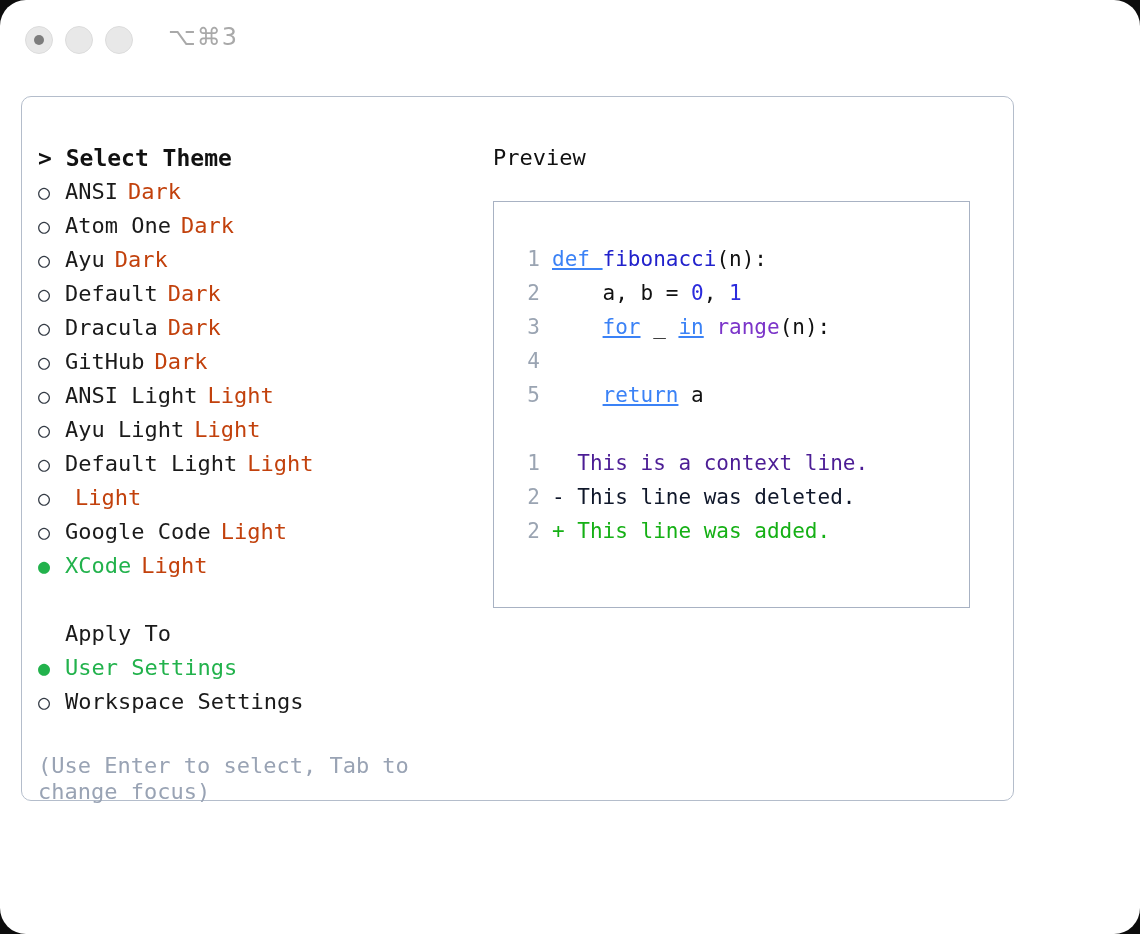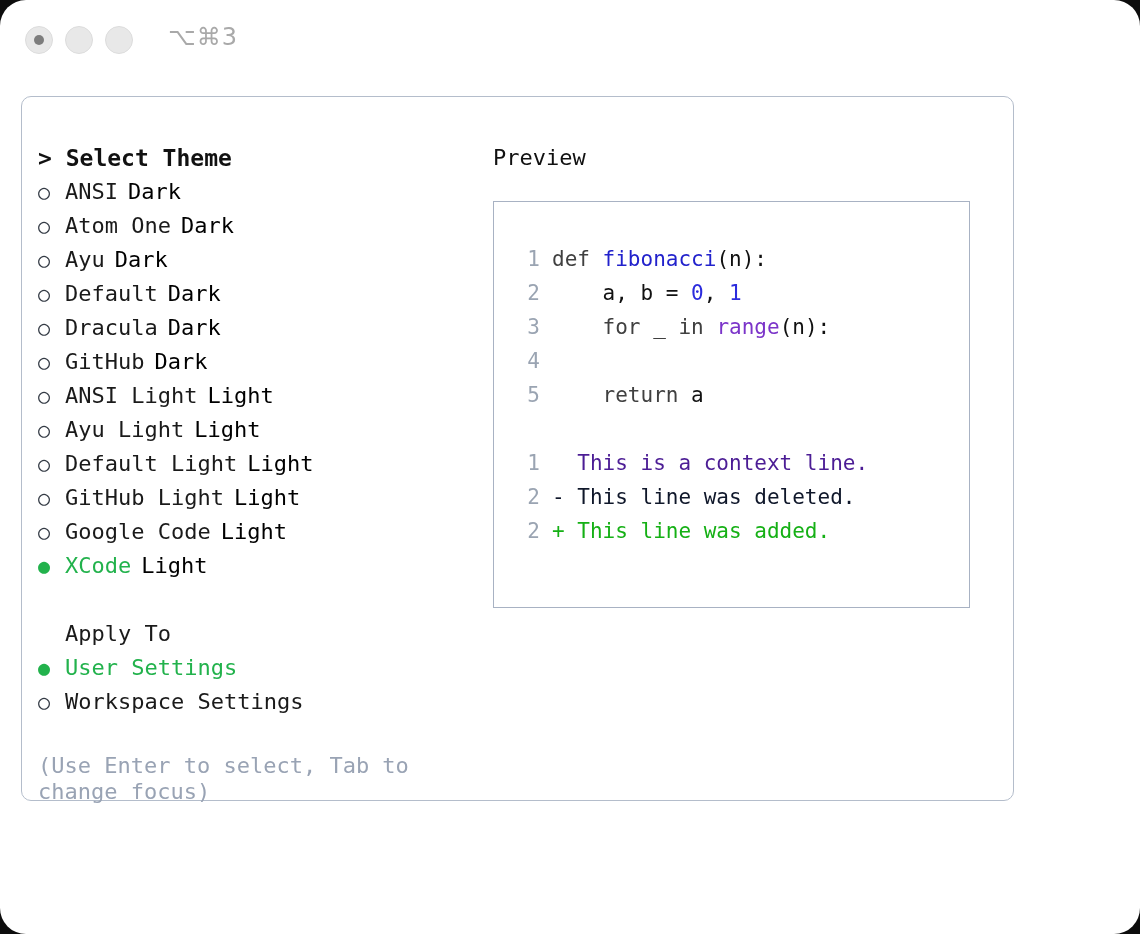--- a/index.html
+++ b/index.html
@@ -98,21 +98,21 @@
     display: inline-block;
     width: 27px;
     flex: 0 0 27px;
     color: #333a44;
     font-size: 20px;
   }
   .marker.sel { color: #22b24c; }
   .label { color: #1a1a1a; }
   .label.sel { color: #22b24c; }
   .tag {
-    color: #000000;
+    color: #c2410c;
     margin-left: 10px;
   }
   #apply-heading {
     font-size: 22px;
     color: #1a1a1a;
     line-height: 34px;
     padding-left: 27px;
     margin-top: 34px;
     white-space: pre;
   }
@@ -159,21 +159,21 @@
     display: inline-block;
     width: 30px;
     flex: 0 0 30px;
     text-align: right;
     color: #9aa4b2;
     margin-right: 12px;
   }
   .ctext { white-space: pre; }
   .blankline { height: 34px; }
 
-  .k  { color: #404040; }   
+  .k  { color: #3b82f6; text-decoration: underline; }   
   .fn { color: #2222cc; }   
   .num{ color: #2b2bdd; }   
   .bi { color: #7b34c9; }   
   .pl { color: #111111; }   
   .ctx{ color: #4c1d95; text-align: right; }   
   .del{ color: #0f172a; }   
   .add{ color: #15b015; }   
 </style>
 </head>
 <body>
@@ -196,21 +196,21 @@
       <div id="theme-list">
           <div class="row"><span class="marker">○</span><span class="label">ANSI</span><span class="tag">Dark</span></div>
           <div class="row"><span class="marker">○</span><span class="label">Atom One</span><span class="tag">Dark</span></div>
           <div class="row"><span class="marker">○</span><span class="label">Ayu</span><span class="tag">Dark</span></div>
           <div class="row"><span class="marker">○</span><span class="label">Default</span><span class="tag">Dark</span></div>
           <div class="row"><span class="marker">○</span><span class="label">Dracula</span><span class="tag">Dark</span></div>
           <div class="row"><span class="marker">○</span><span class="label">GitHub</span><span class="tag">Dark</span></div>
           <div class="row"><span class="marker">○</span><span class="label">ANSI Light</span><span class="tag">Light</span></div>
           <div class="row"><span class="marker">○</span><span class="label">Ayu Light</span><span class="tag">Light</span></div>
           <div class="row"><span class="marker">○</span><span class="label">Default Light</span><span class="tag">Light</span></div>
-          <div class="row"><span class="marker">○</span><span class="label">GitHub Light</span><span class="tag">Light</span></div>
+          <div class="row"><span class="marker">○</span><span class="tag">Light</span></div>
           <div class="row"><span class="marker">○</span><span class="label">Google Code</span><span class="tag">Light</span></div>
           <div class="row"><span class="marker sel">●</span><span class="label sel">XCode</span><span class="tag">Light</span></div>
         </div>
 
       <div id="apply-heading">Apply To</div>
       <div id="apply-list">
           <div class="row"><span class="marker sel">●</span><span class="label sel">User Settings</span></div>
           <div class="row"><span class="marker">○</span><span class="label">Workspace Settings</span></div>
         </div>
 

